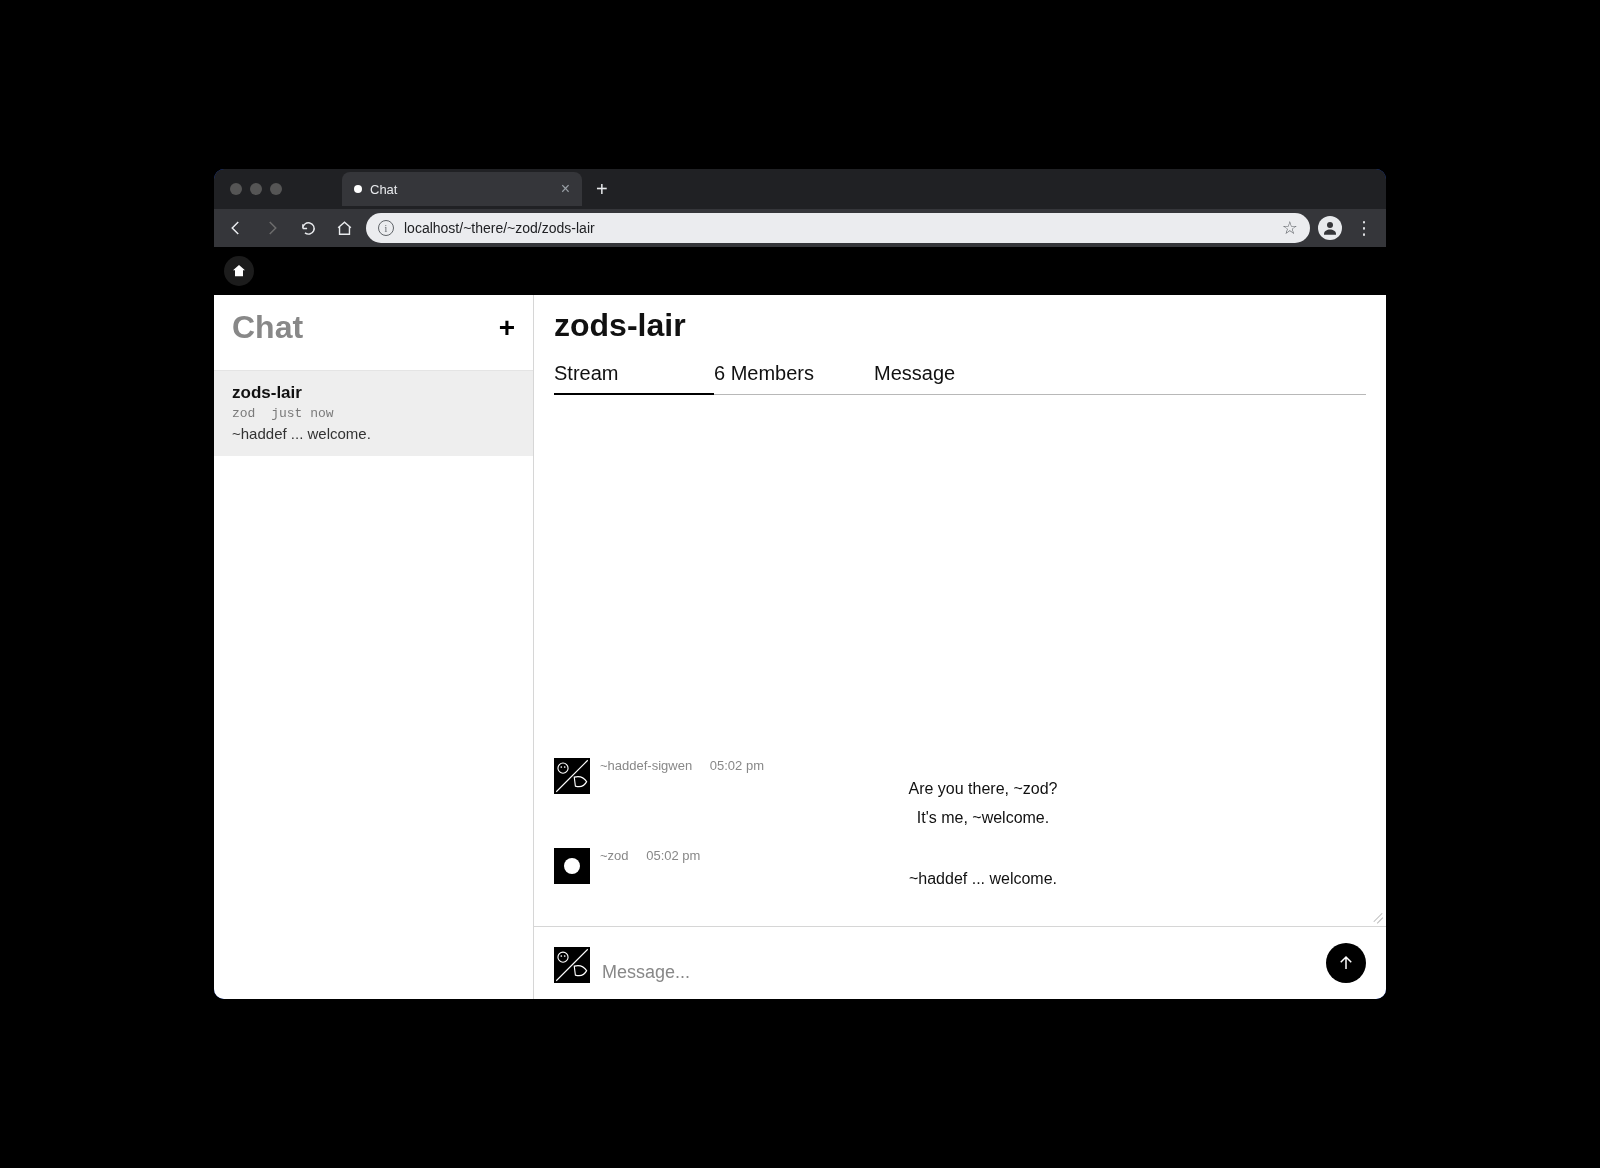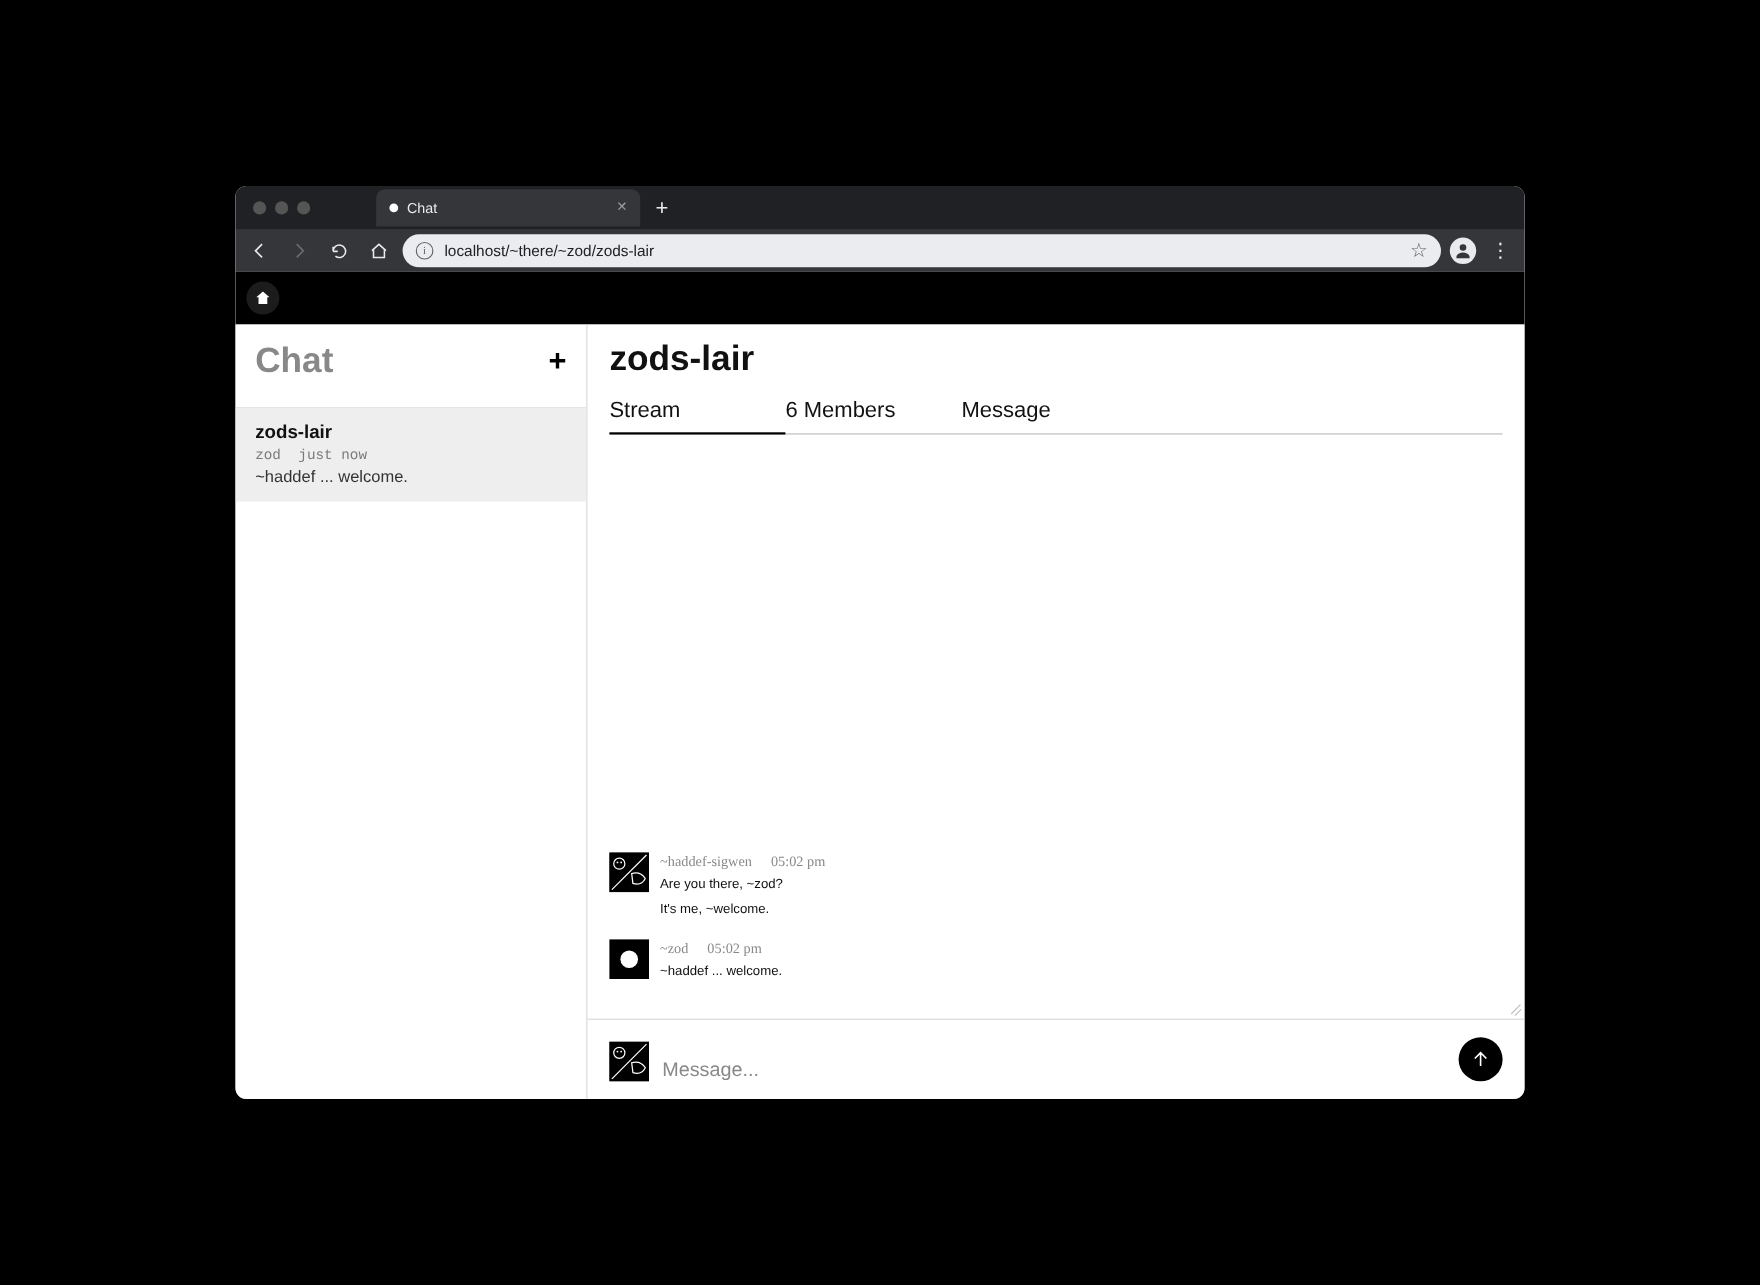--- a/index.html
+++ b/index.html
@@ -8,21 +8,21 @@
   font-family: -apple-system, BlinkMacSystemFont, "Segoe UI", Helvetica, Arial, sans-serif;
   width: 1600px;
   height: 1168px;
   display: flex;
   align-items: center;
   justify-content: center;
 }
 .browser-window {
   width: 1172px;
   height: 830px;
-  background: #e5e5e5;
+  background: #1d4ed8;
   border-radius: 10px;
   overflow: hidden;
   display: flex;
   flex-direction: column;
   box-shadow: 0 20px 60px rgba(0,0,0,0.5);
 }
 .tab-bar {
   height: 40px;
   background: #202124;
   display: flex;
@@ -206,26 +206,26 @@
 .avatar {
   width: 36px; height: 36px; background: #000; flex-shrink: 0;
   display: flex; align-items: center; justify-content: center;
 }
 .avatar.zod::after {
   content: ""; width: 16px; height: 16px; background: #fff; border-radius: 50%;
 }
 .avatar.sigil svg { width: 36px; height: 36px; }
 .msg-body { flex: 1; }
 .msg-meta {
-  font-family: Liberation Serif, serif;
+  font-family: Liberation Sans, sans-serif;
   font-size: 13px; color: #888;
 }
 .msg-meta .author { margin-right: 14px; }
 .msg-text {
-  font-size: 12px; color: #111; margin-top: 3px; line-height: 1.6;
+  font-size: 16px; color: #111; margin-top: 3px; line-height: 1.6; text-align: center;
 }
 .resize-handle {
   position: absolute; right: 2px; bottom: 2px;
   width: 12px; height: 12px;
 }
 .resize-handle::before, .resize-handle::after {
   content: ""; position: absolute; background: #bbb;
 }
 .resize-handle::before { width: 8px; height: 1px; bottom: 3px; right: 0; transform: rotate(-45deg);}
 .resize-handle::after { width: 12px; height: 1px; bottom: 6px; right: 0; transform: rotate(-45deg);}

